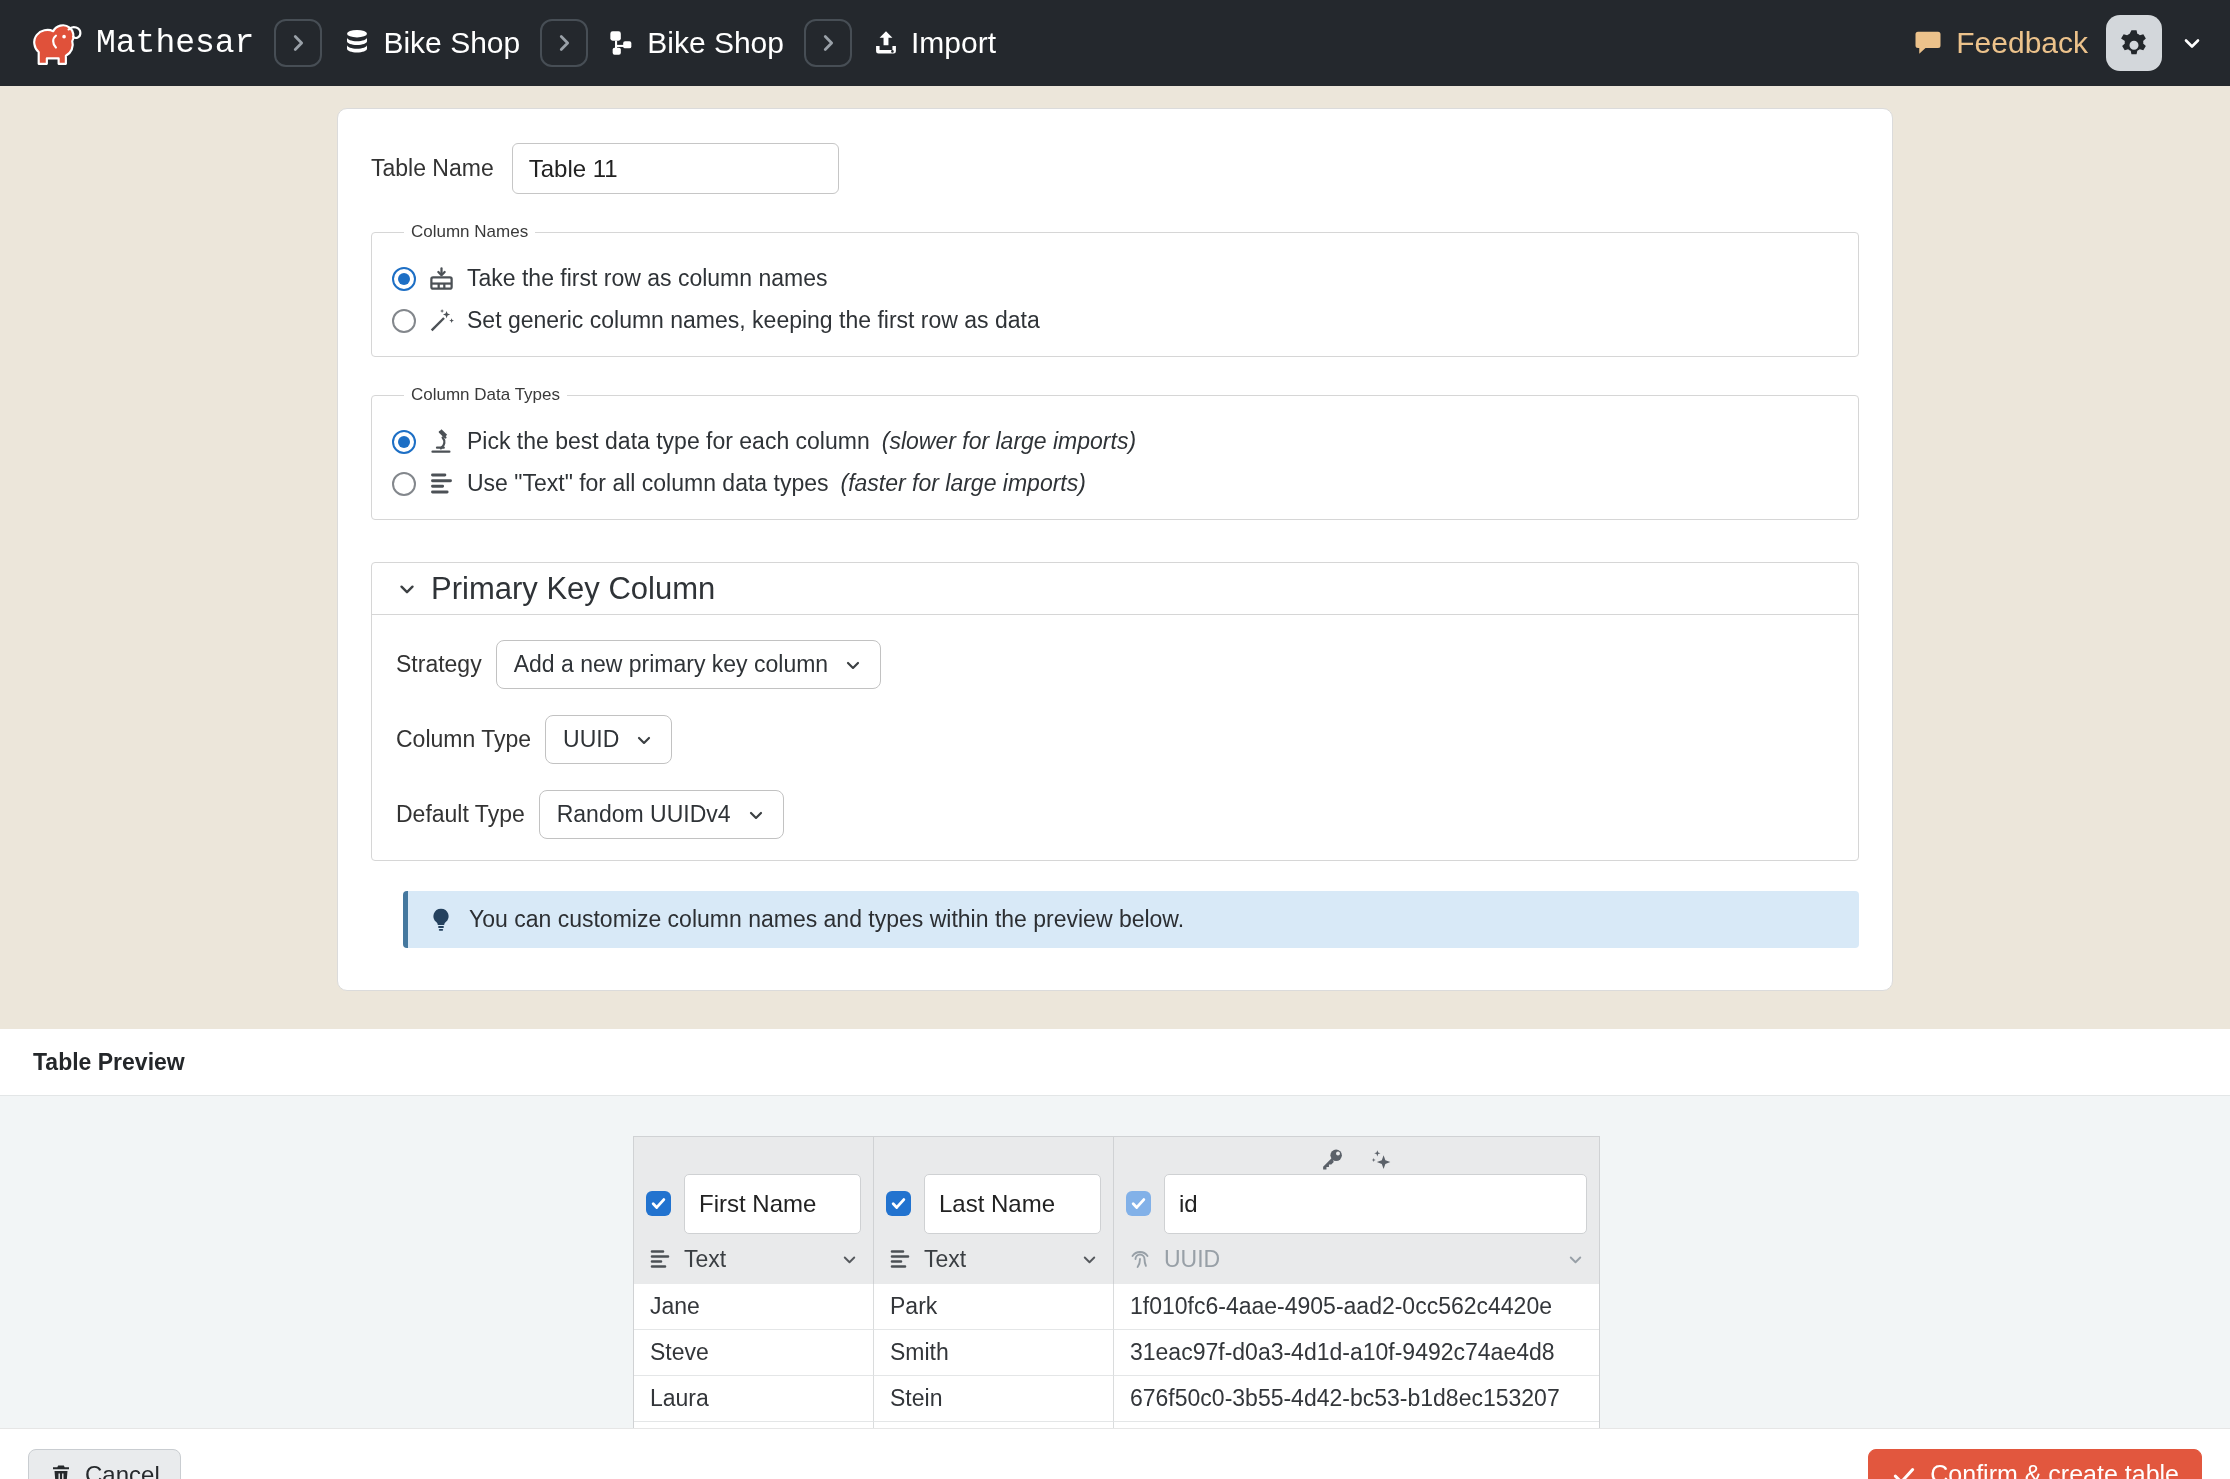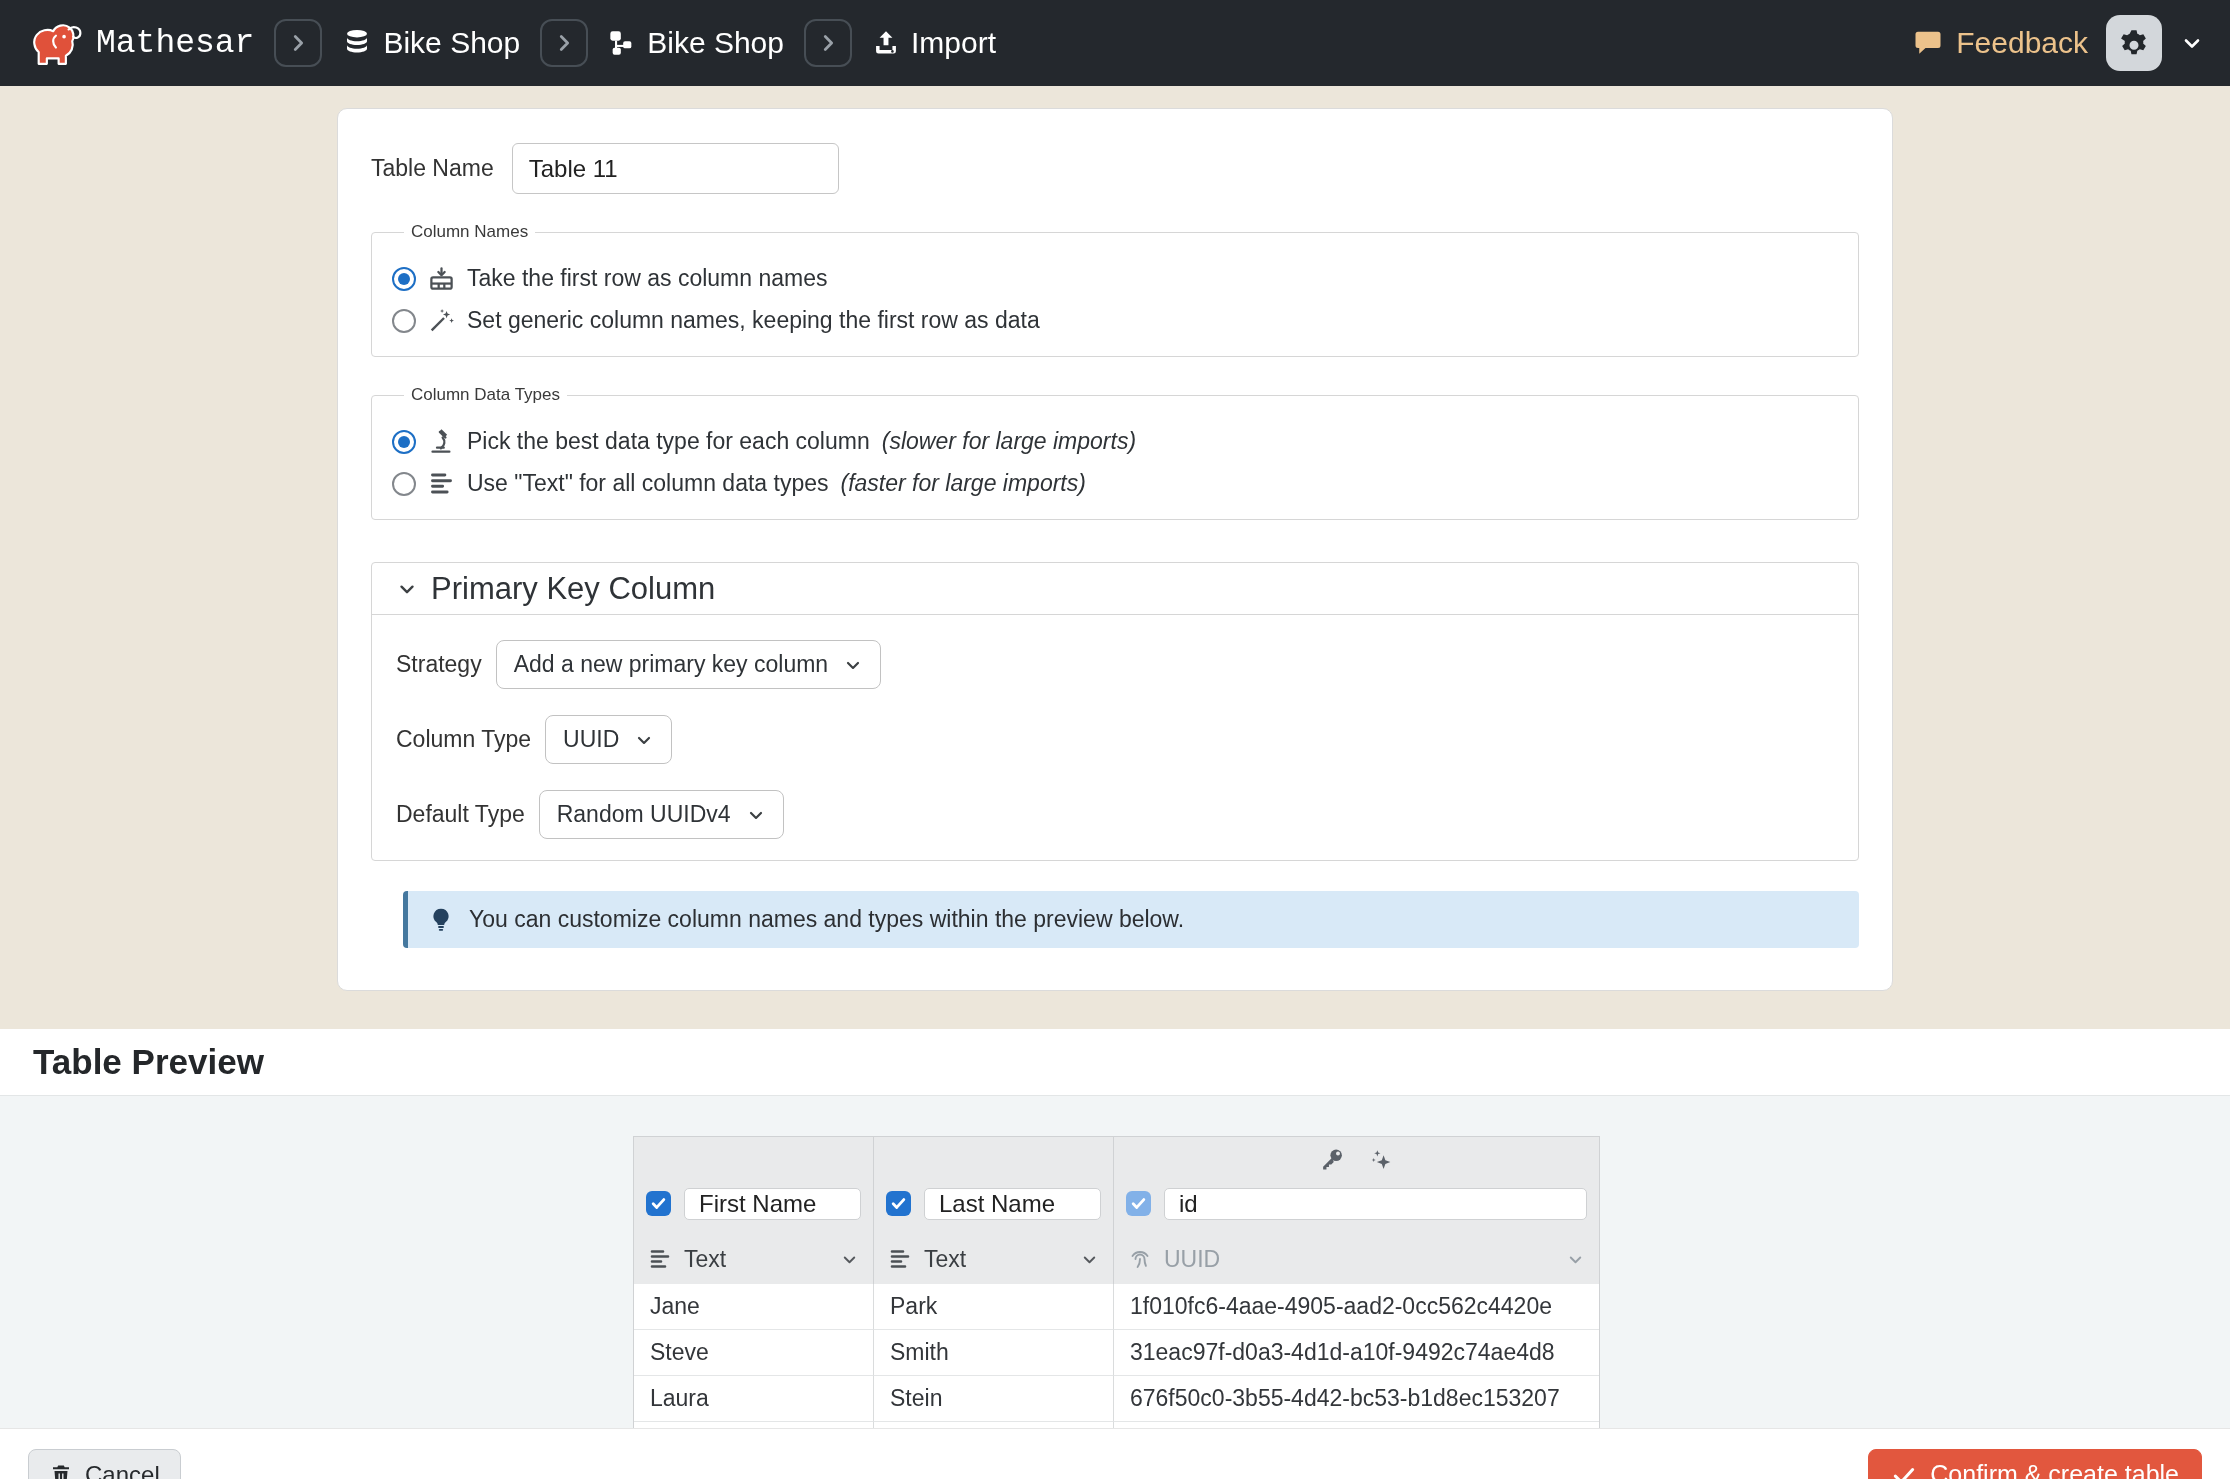--- a/index.html
+++ b/index.html
@@ -42,34 +42,34 @@
   .pk-row { display:flex; align-items:center; gap:14px; margin-bottom:26px; font-size:23px; color:#333; }
   .pk-row:last-child { margin-bottom:0; }
   .select { display:flex; align-items:center; gap:15px; height:49px; padding:0 17px; border:1px solid #c2c2c2; border-radius:8px; background:#fff; font-size:23px; color:#2f3337; }
   .sel-caret { color:#3c4043; display:flex; }
 
   .info { margin-top:30px; background:#d8e9f7; border-left:5px solid #44789f; border-radius:4px; padding:15px 20px; display:flex; align-items:center; gap:15px; font-size:23px; color:#2c2f33;margin-left:32px; }
   .info-icon { color:#24415e; display:flex; }
 
   
   .preview-strip { background:#fff; padding:0 33px; height:67px; display:flex; align-items:center; border-bottom:1px solid #e3e6e7; }
-  .preview-strip h2 { font-size:35px; font-weight:700; color:#24272a; }
+  .preview-strip h2 { font-size:23px; font-weight:700; color:#24272a; }
   .preview-area { background:#f2f5f6; height:332px; overflow:hidden; }
   .ptable { margin:40px 0 0 633px; width:967px; background:#fff; border:1px solid #d0d2d4; }
   .prow { display:flex; }
   .c0,.c1 { width:240px; flex:none; }
   .c2 { flex:1; }
   .cell { border-right:1px solid #d0d2d4; }
   .cell:last-child { border-right:none; }
   .p-head .cell { background:#e9eaeb; display:flex; flex-direction:column; }
   .icons-row { height:36px; display:flex; align-items:center; justify-content:center; gap:24px; color:#5b6169; padding-top:8px; }
   .input-row { height:61px; display:flex; align-items:center; padding:0 12px; gap:13px; }
   .checkbox { width:25px; height:25px; border-radius:6px; background:#2273cf; display:flex; align-items:center; justify-content:center; color:#fff; flex:none; cursor:pointer; }
   .checkbox.light { background:#82b1e8; }
-  .head-input { height:32px; flex:1; min-width:0; border:1px solid #cfd1d3; border-radius:5px; font-size:24px; padding:8px 14px; color:#222; background:#fff; }
+  .head-input { height:60px; flex:1; min-width:0; border:1px solid #cfd1d3; border-radius:5px; font-size:24px; padding:8px 14px; color:#222; background:#fff; }
   .type-row .cell { background:#e9eaeb; height:50px; display:flex; align-items:center; gap:12px; padding:0 14px; font-size:23px; color:#3a3e42; }
   .type-caret { margin-left:auto; color:#55595d; display:flex; }
   .type-cell.muted, .type-cell.muted .type-caret { color:#98a0a7; }
   .data-row .cell { height:46px; display:flex; align-items:center; padding:0 16px; font-size:23px; color:#33363a; border-bottom:1px solid #e4e6e7; }
   .data-row .cell { border-right:1px solid #dadcdd; }
   .data-row .cell:last-child { border-right:none; }
   .cut-row .cell { height:8px; border-bottom:none; }
 
   
   .footer { height:92px; background:#fff; border-top:1px solid #e6e6e6; display:flex; align-items:center; justify-content:space-between; padding:0 28px; }

